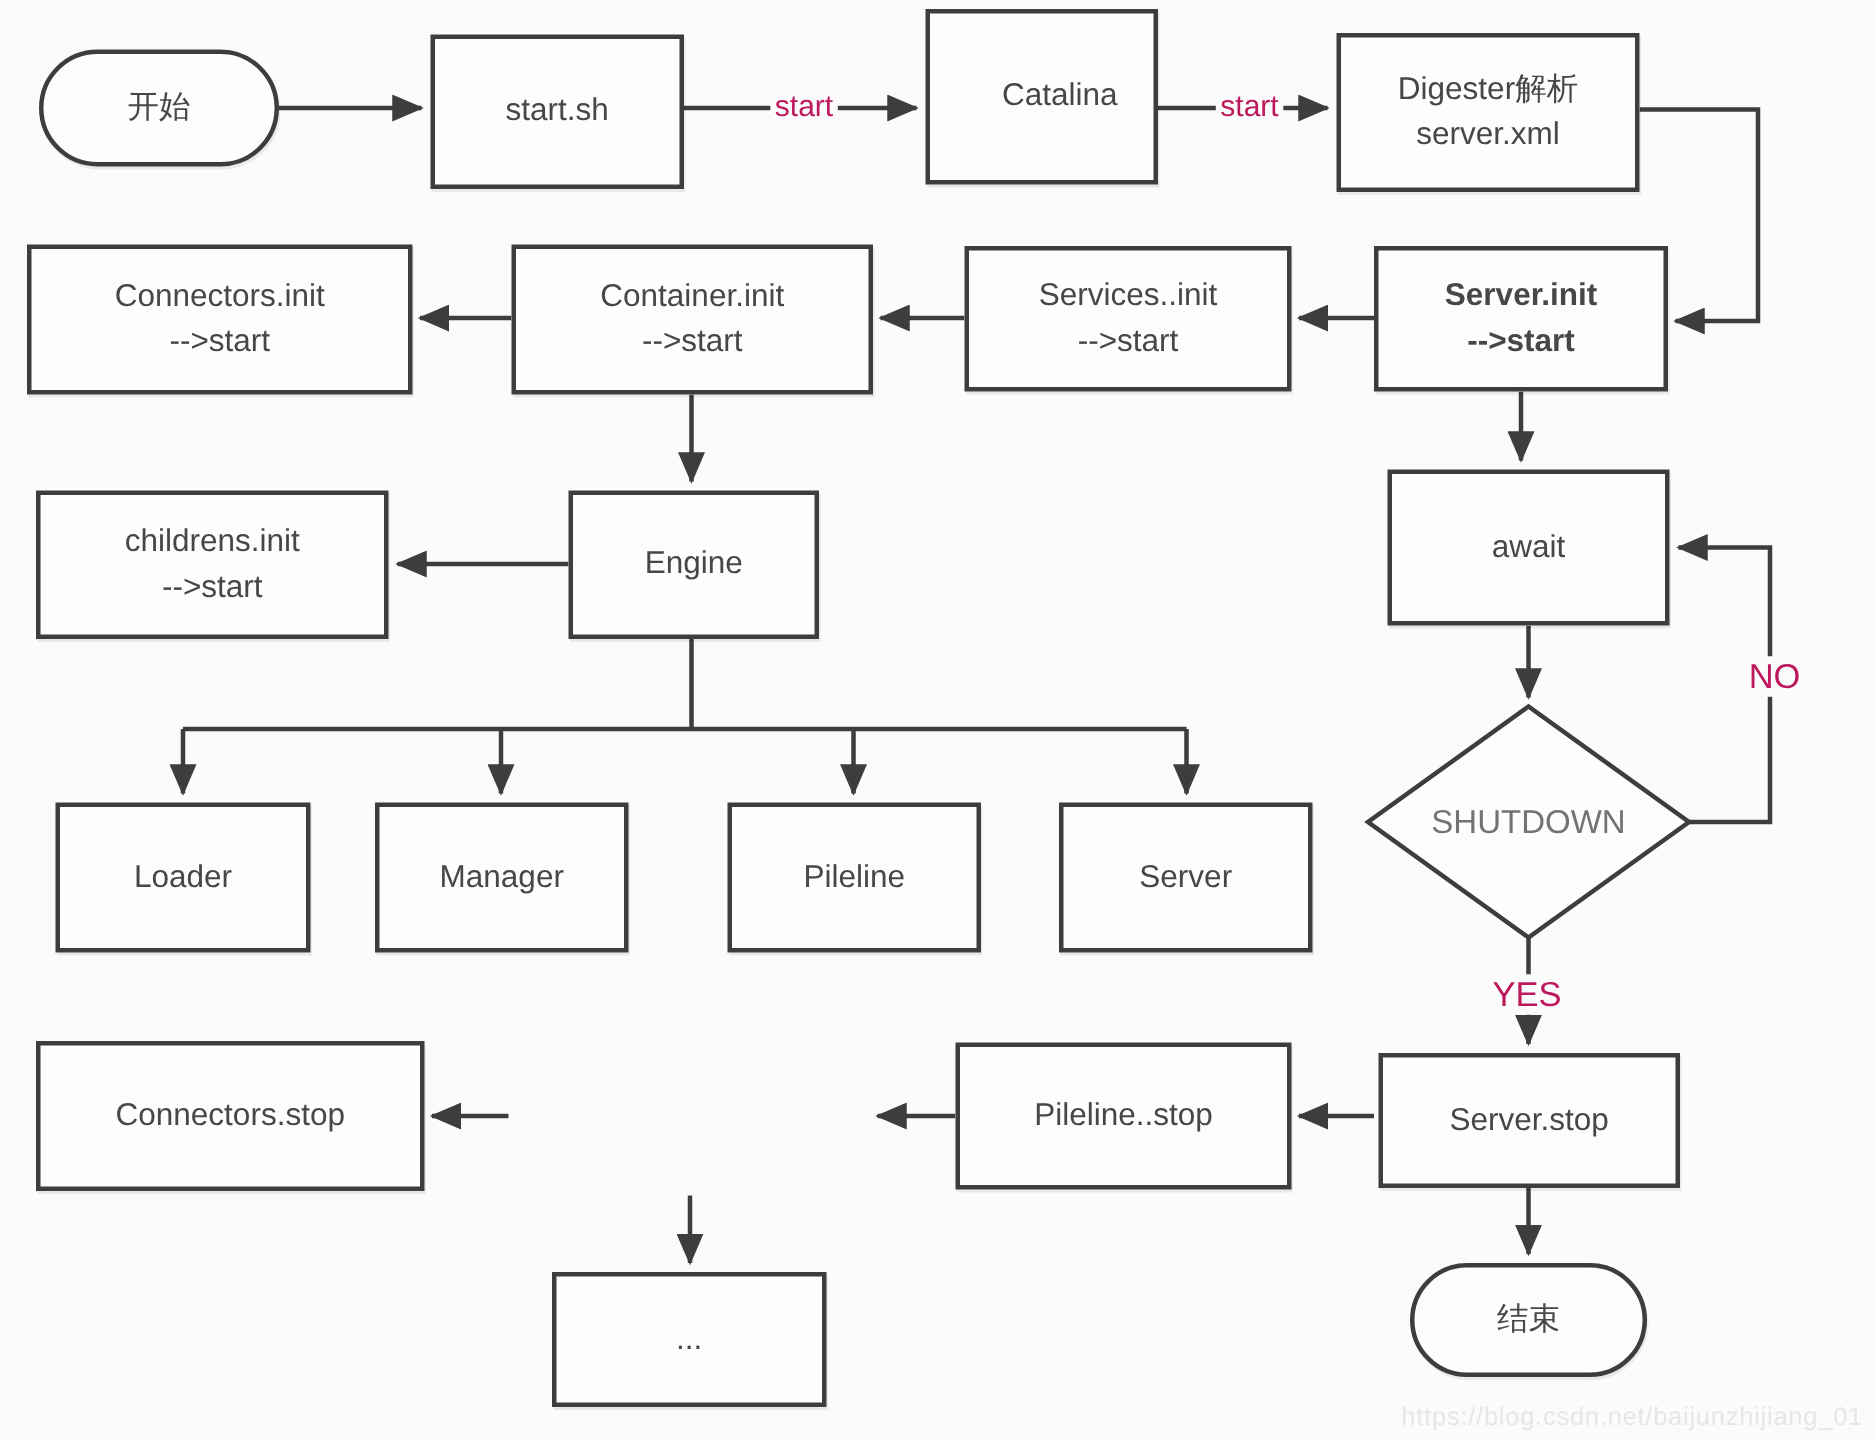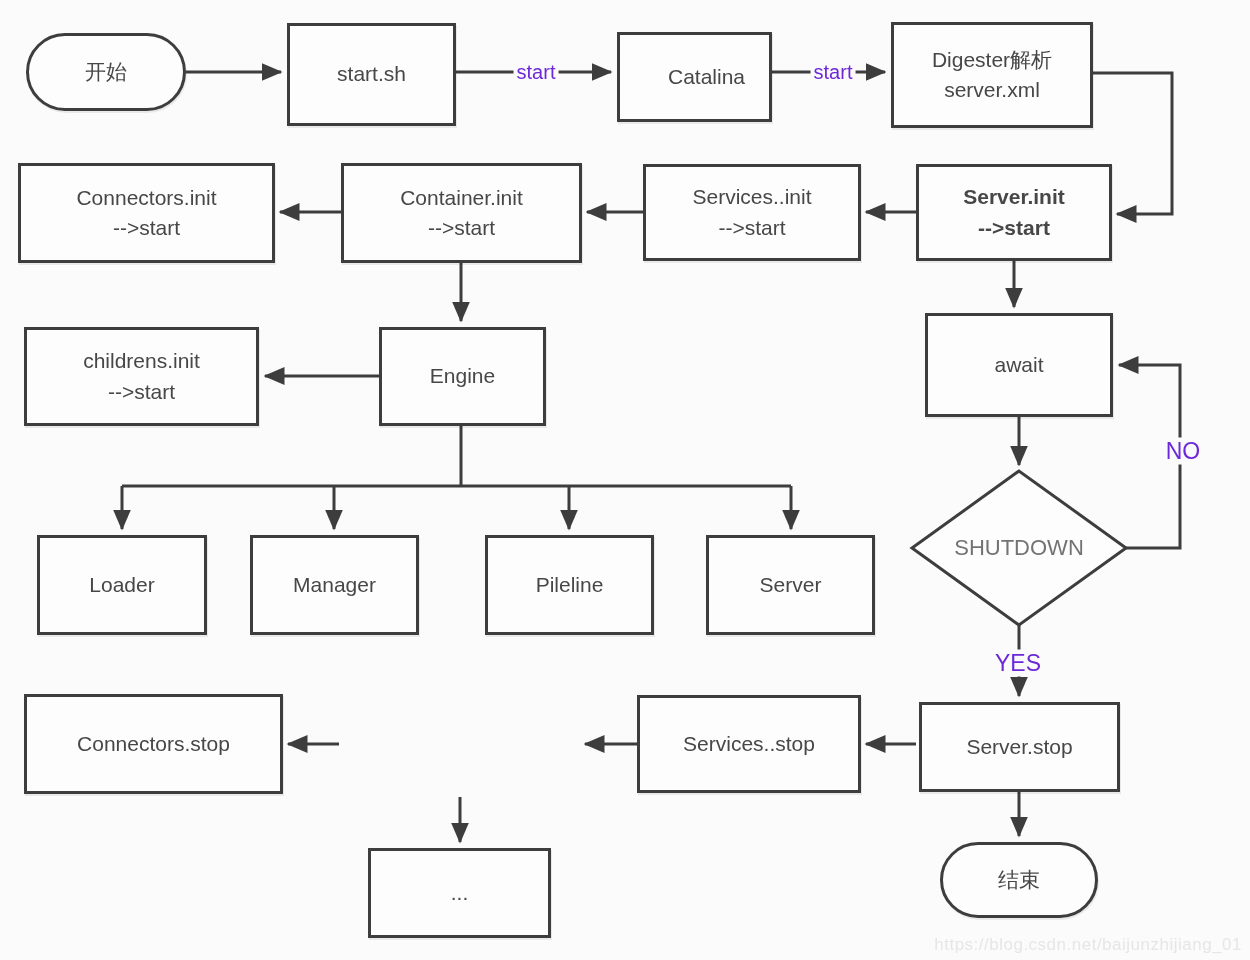--- a/index.html
+++ b/index.html
@@ -25,21 +25,21 @@
     text-align:center;
     font-size:21px;
     line-height:1.45;
     box-shadow:1px 2px 0 rgba(0,0,0,0.07);
   }
   .terminal{border-radius:40px;}
   .edge-label{
     position:absolute;z-index:3;
     transform:translate(-50%,-50%);
     background:#fbfbfb;
-    color:#6d28d9;
+    color:#be185d;
     font-size:20px;
     padding:0 3px;
     white-space:nowrap;
   }
   .decision-label{
     position:absolute;z-index:3;
     transform:translate(-50%,-50%);
     color:#737373;
     font-size:22px;
     white-space:nowrap;
@@ -105,21 +105,21 @@
       <polygon points="1019,471 912,548 1019,625 1126,548" fill="#fdfdfd"></polygon>
     </g>
   </svg>
 
   <div class="node terminal" style="left:26px;top:33px;width:160px;height:78px;">
     <span>开始</span>
   </div>
   <div class="node" style="left:287px;top:23px;width:169px;height:103px;">
     <span>start.sh</span>
   </div>
-  <div class="node" style="left:617px;top:32px;width:155px;height:90px;padding-left:24px;">
+  <div class="node" style="left:617px;top:6px;width:155px;height:117px;padding-left:24px;">
     <span>Catalina</span>
   </div>
   <div class="node" style="left:891px;top:22px;width:202px;height:106px;">
     <span class="digester-label">Digester解析server.xml</span>
   </div>
 
   <div class="node" style="left:18px;top:163px;width:257px;height:100px;">
     <span>Connectors.init</span>
     <span>--&gt;start</span>
   </div>
@@ -159,21 +159,21 @@
     <span>Pileline</span>
   </div>
   <div class="node" style="left:706px;top:535px;width:169px;height:100px;">
     <span>Server</span>
   </div>
 
   <div class="node" style="left:24px;top:694px;width:259px;height:100px;">
     <span>Connectors.stop</span>
   </div>
   <div class="node" style="left:637px;top:695px;width:224px;height:98px;">
-    <span>Services..stop</span>
+    <span>Pileline..stop</span>
   </div>
   <div class="node" style="left:919px;top:702px;width:201px;height:90px;">
     <span>Server.stop</span>
   </div>
 
   <div class="node" style="left:368px;top:848px;width:183px;height:90px;">
     <span>...</span>
   </div>
   <div class="node terminal" style="left:940px;top:842px;width:158px;height:76px;">
     <span>结束</span>

